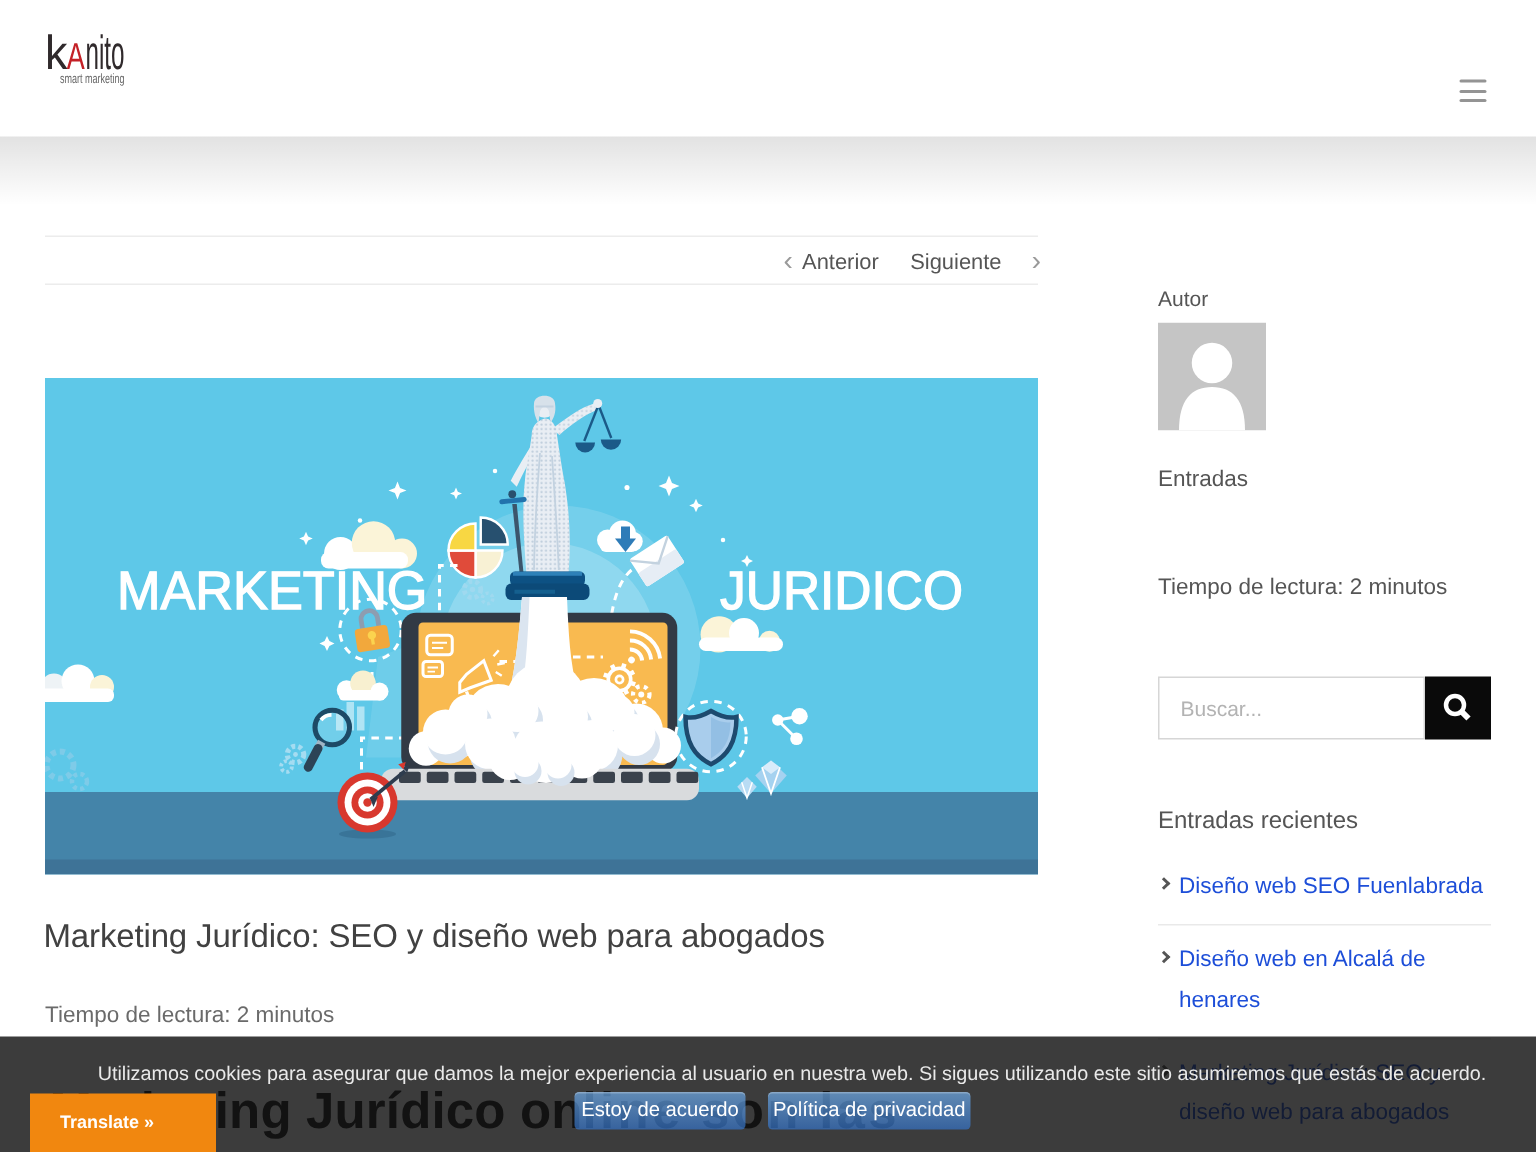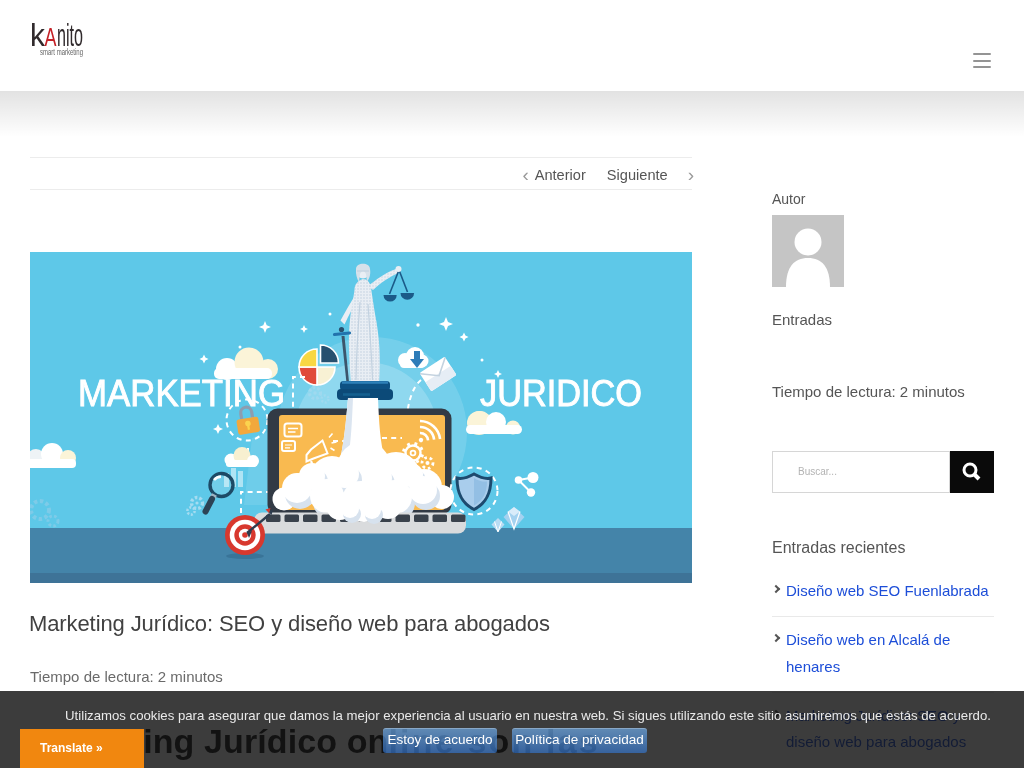--- a/index.html
+++ b/index.html
@@ -26,22 +26,22 @@
 #h2t{left:33px;top:722px;width:700px;font-size:34px;font-weight:700;
   color:#161616;letter-spacing:0.6px;white-space:nowrap;}
 
 .sb{left:772px;color:#555;}
 #autor{top:191px;font-size:14px;}
 #avatar{left:772px;top:215px;}
 #alejandro{top:311px;font-size:15px;}
 #tiempo2{top:383px;font-size:15px;}
 #searchrow{left:772px;top:451px;width:222px;height:42px;}
 #searchrow .inp{position:absolute;left:0;top:0;width:178px;height:42px;
-  border:1px solid #d6d6d6;background:#fff;color:#b3b3b3;font-size:10px;
-  line-height:40px;padding-left:25px;}
+  border:1px solid #d6d6d6;background:#fff;color:#b3b3b3;font-size:14px;
+  line-height:40px;padding-left:14px;}
 #searchrow .btn{position:absolute;left:178px;top:0;width:44px;height:42px;background:#0a0a0a;}
 #entradas{top:539px;font-size:16px;}
 #postlist{left:772px;top:568px;width:222px;font-size:15px;color:#1d4ed8;}
 #postlist .item{position:relative;padding:10px 0 11.5px 14px;line-height:26.5px;
   border-bottom:1px solid #e9e9e9;}
 #postlist .item:last-child{border-bottom:none;}
 #postlist .item .ar{position:absolute;left:1px;top:18px;width:6px;height:6px;
   border-top:2px solid #555;border-right:2px solid #555;transform:rotate(45deg);}
 
 #overlay{left:0;top:691px;width:1024px;height:77px;background:rgba(17,17,17,0.82);z-index:10;}

